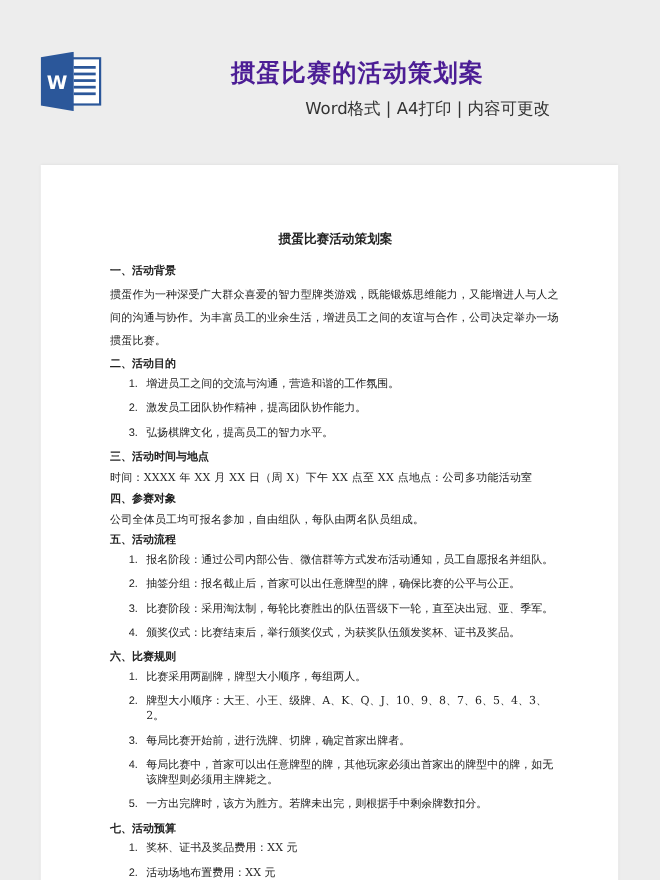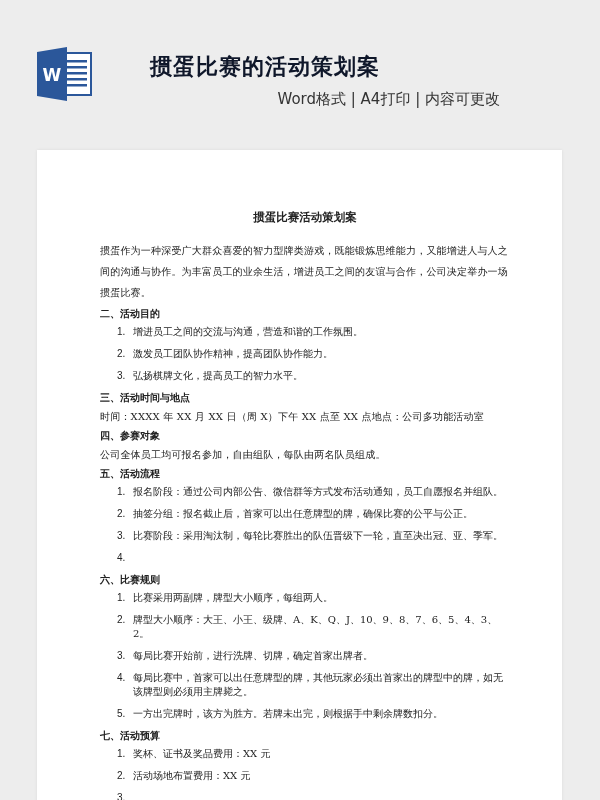--- a/index.html
+++ b/index.html
@@ -4,23 +4,23 @@
 <style>
   html, body { margin:0; padding:0; }
   body {
     width:600px; height:800px; overflow:hidden; position:relative;
     background:#ededed;
     font-family:"DejaVu Serif","Liberation Serif",serif;
   }
   .header { position:absolute; left:0; top:0; width:600px; height:150px; }
   .word-icon { position:absolute; left:37px; top:47px; width:56px; height:54px; }
   .hero-title {
-    position:absolute; left:150px; width:350px; top:52px; 
+    position:absolute; left:150px; width:350px; top:52px; text-align:center;
     font-family:"DejaVu Sans","Liberation Sans",sans-serif;
-    font-size:22px; font-weight:bold; color:#0f172a; letter-spacing:1px;
+    font-size:22px; font-weight:bold; color:#4c1d95; letter-spacing:1px;
   }
   .hero-sub {
     position:absolute; left:150px; width:350px; top:90px; text-align:right;
     font-family:"DejaVu Sans","Liberation Sans",sans-serif;
     font-size:15px; color:#333;
   }
   .page {
     position:absolute; left:37px; top:150px; width:525px; height:660px;
     background:#ffffff;
     box-shadow:0 0 3px rgba(0,0,0,0.08);
@@ -60,41 +60,42 @@
     <text x="15" y="34" text-anchor="middle" font-family="DejaVu Sans, sans-serif" font-weight="bold" font-size="17" fill="#ffffff">W</text>
   </svg>
   <div class="hero-title">掼蛋比赛的活动策划案</div>
   <div class="hero-sub">Word格式 | A4打印 | 内容可更改</div>
 </div>
 
 <div class="page">
   <div class="doc">
     <div class="doc-title">掼蛋比赛活动策划案</div>
 
+    <div class="h">一、活动背景</div>
     <div class="p">掼蛋作为一种深受广大群众喜爱的智力型牌类游戏，既能锻炼思维能力，又能增进人与人之间的沟通与协作。为丰富员工的业余生活，增进员工之间的友谊与合作，公司决定举办一场掼蛋比赛。</div>
 
     <div class="h">二、活动目的</div>
     <div class="ol">
       <div class="li"><span class="num">1.</span><span>增进员工之间的交流与沟通，营造和谐的工作氛围。</span></div>
       <div class="li"><span class="num">2.</span><span>激发员工团队协作精神，提高团队协作能力。</span></div>
       <div class="li"><span class="num">3.</span><span>弘扬棋牌文化，提高员工的智力水平。</span></div>
     </div>
 
     <div class="h">三、活动时间与地点</div>
     <div class="p" style="line-height:16px;">时间：XXXX 年 XX 月 XX 日（周 X）下午 XX 点至 XX 点地点：公司多功能活动室</div>
 
     <div class="h">四、参赛对象</div>
     <div class="p" style="line-height:16px;">公司全体员工均可报名参加，自由组队，每队由两名队员组成。</div>
 
     <div class="h">五、活动流程</div>
     <div class="ol">
       <div class="li"><span class="num">1.</span><span>报名阶段：通过公司内部公告、微信群等方式发布活动通知，员工自愿报名并组队。</span></div>
       <div class="li"><span class="num">2.</span><span>抽签分组：报名截止后，首家可以出任意牌型的牌，确保比赛的公平与公正。</span></div>
       <div class="li"><span class="num">3.</span><span>比赛阶段：采用淘汰制，每轮比赛胜出的队伍晋级下一轮，直至决出冠、亚、季军。</span></div>
-      <div class="li"><span class="num">4.</span></div>
+      <div class="li"><span class="num">4.</span><span>颁奖仪式：比赛结束后，举行颁奖仪式，为获奖队伍颁发奖杯、证书及奖品。</span></div>
     </div>
 
     <div class="h">六、比赛规则</div>
     <div class="ol">
       <div class="li"><span class="num">1.</span><span>比赛采用两副牌，牌型大小顺序，每组两人。</span></div>
       <div class="li"><span class="num">2.</span><span>牌型大小顺序：大王、小王、级牌、A、K、Q、J、10、9、8、7、6、5、4、3、2。</span></div>
       <div class="li"><span class="num">3.</span><span>每局比赛开始前，进行洗牌、切牌，确定首家出牌者。</span></div>
       <div class="li"><span class="num">4.</span><span>每局比赛中，首家可以出任意牌型的牌，其他玩家必须出首家出的牌型中的牌，如无该牌型则必须用主牌毙之。</span></div>
       <div class="li"><span class="num">5.</span><span>一方出完牌时，该方为胜方。若牌未出完，则根据手中剩余牌数扣分。</span></div>
     </div>

